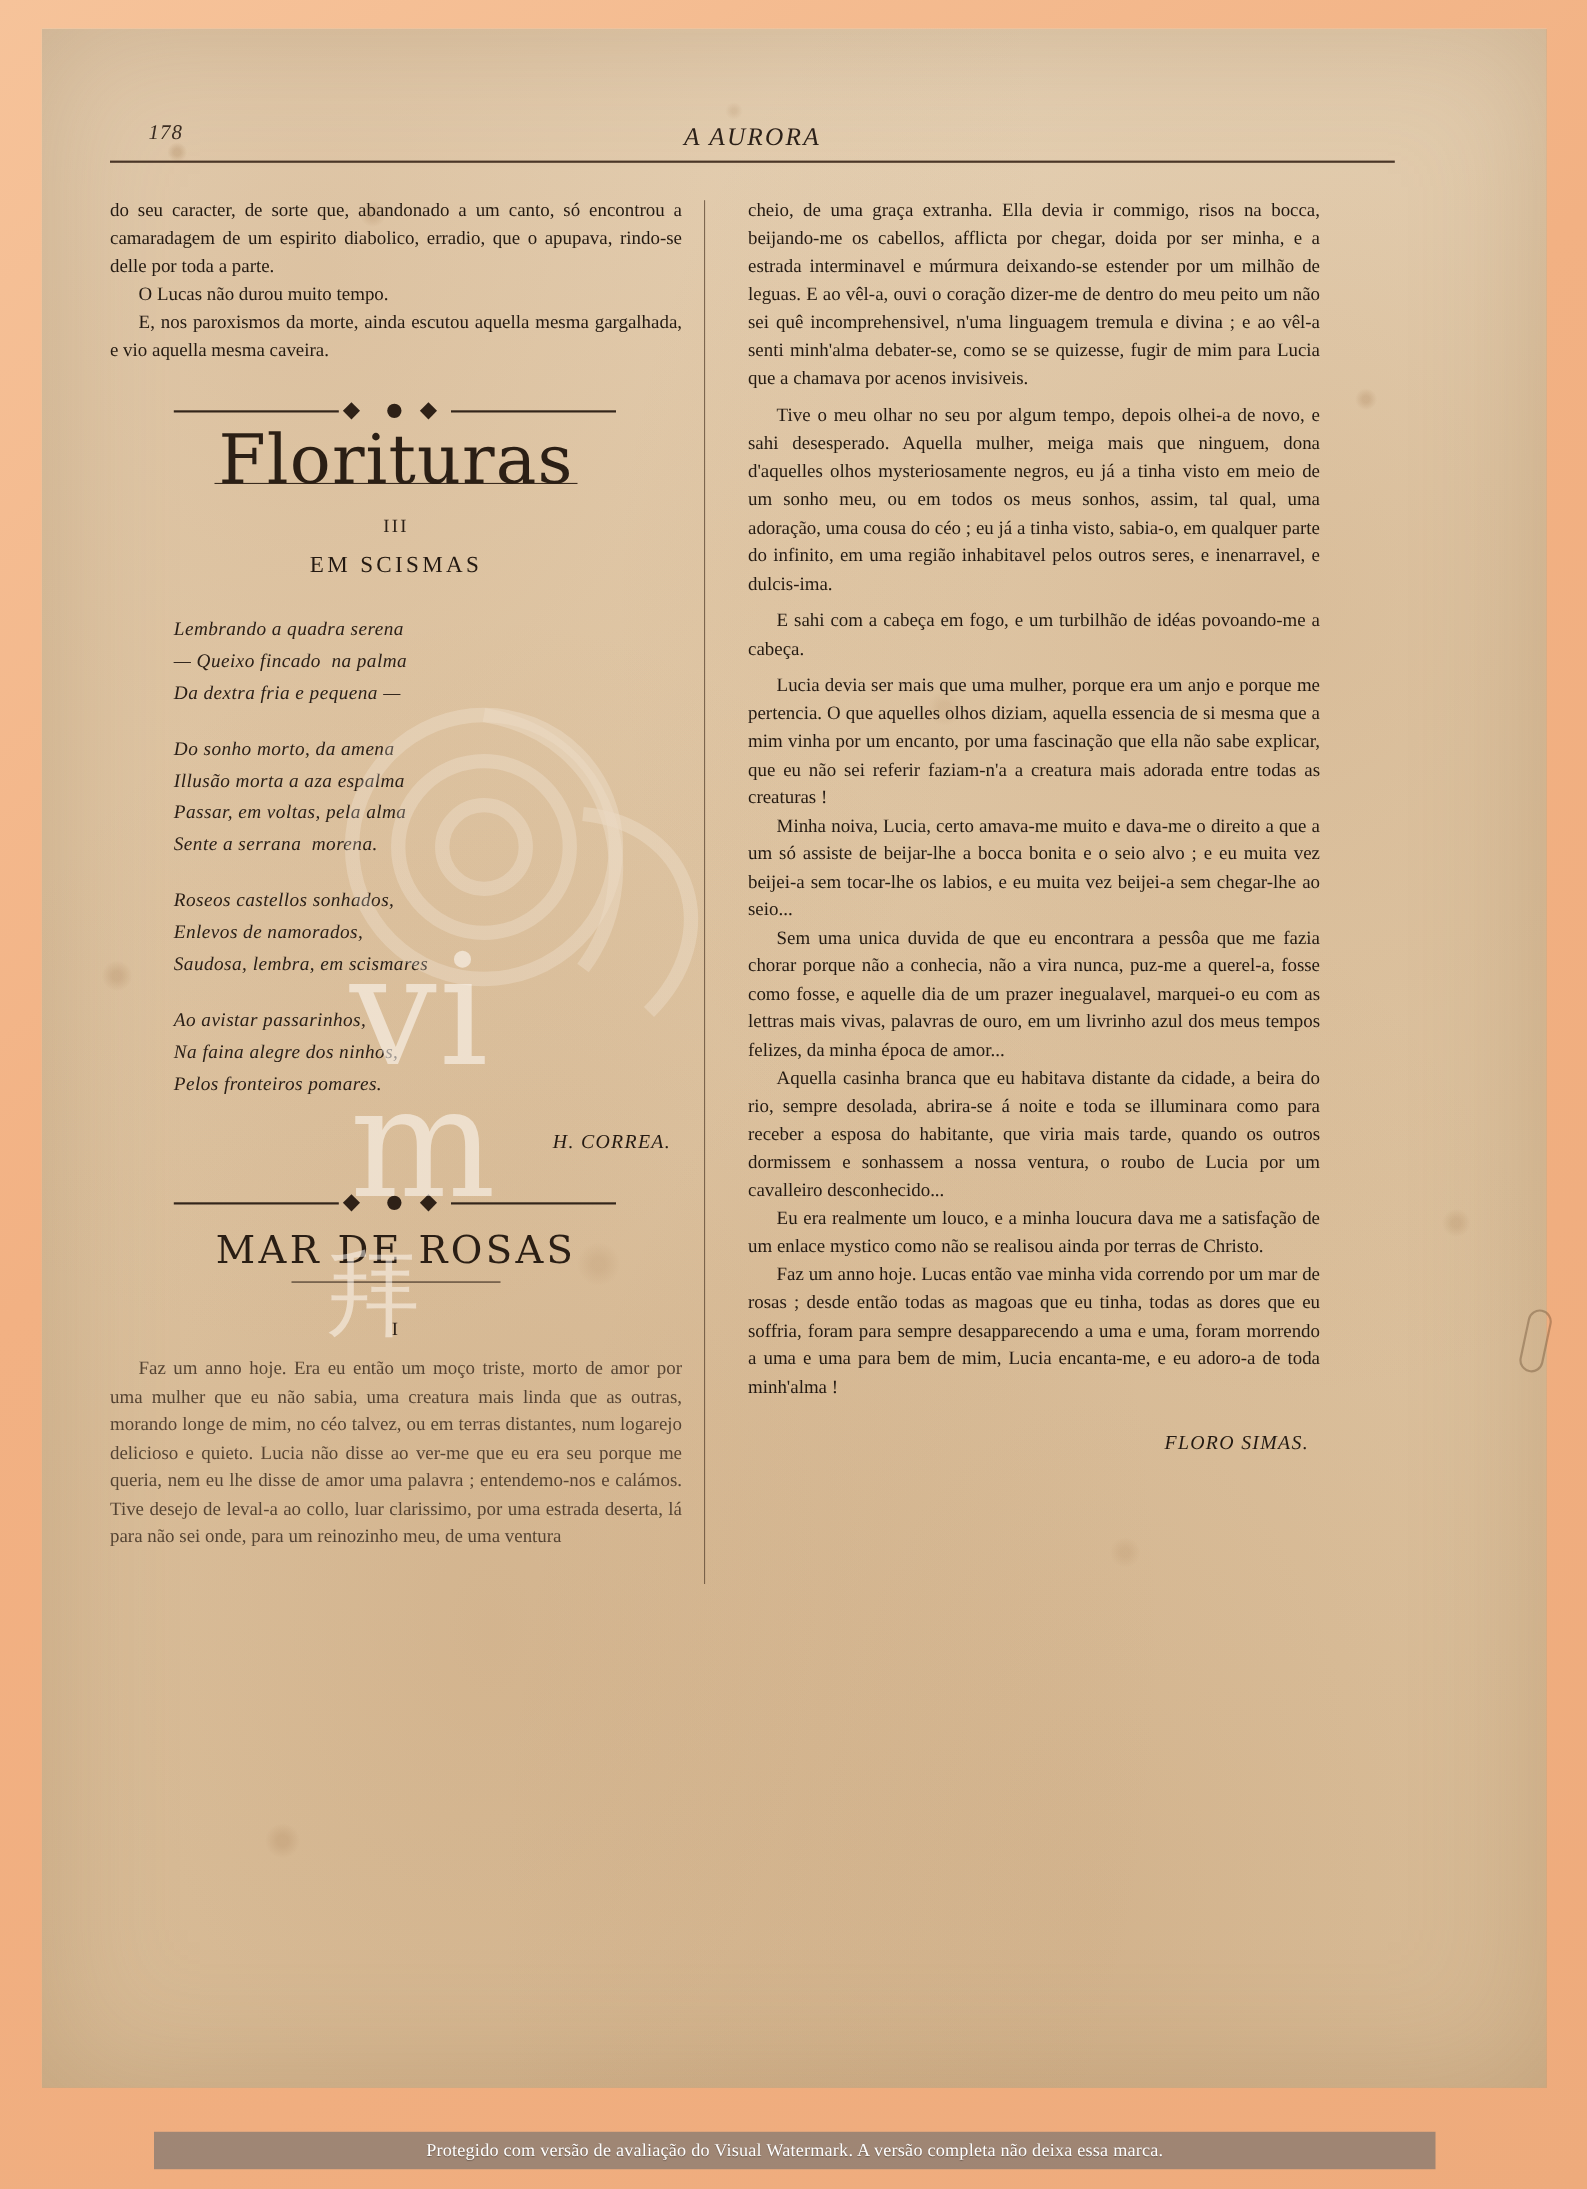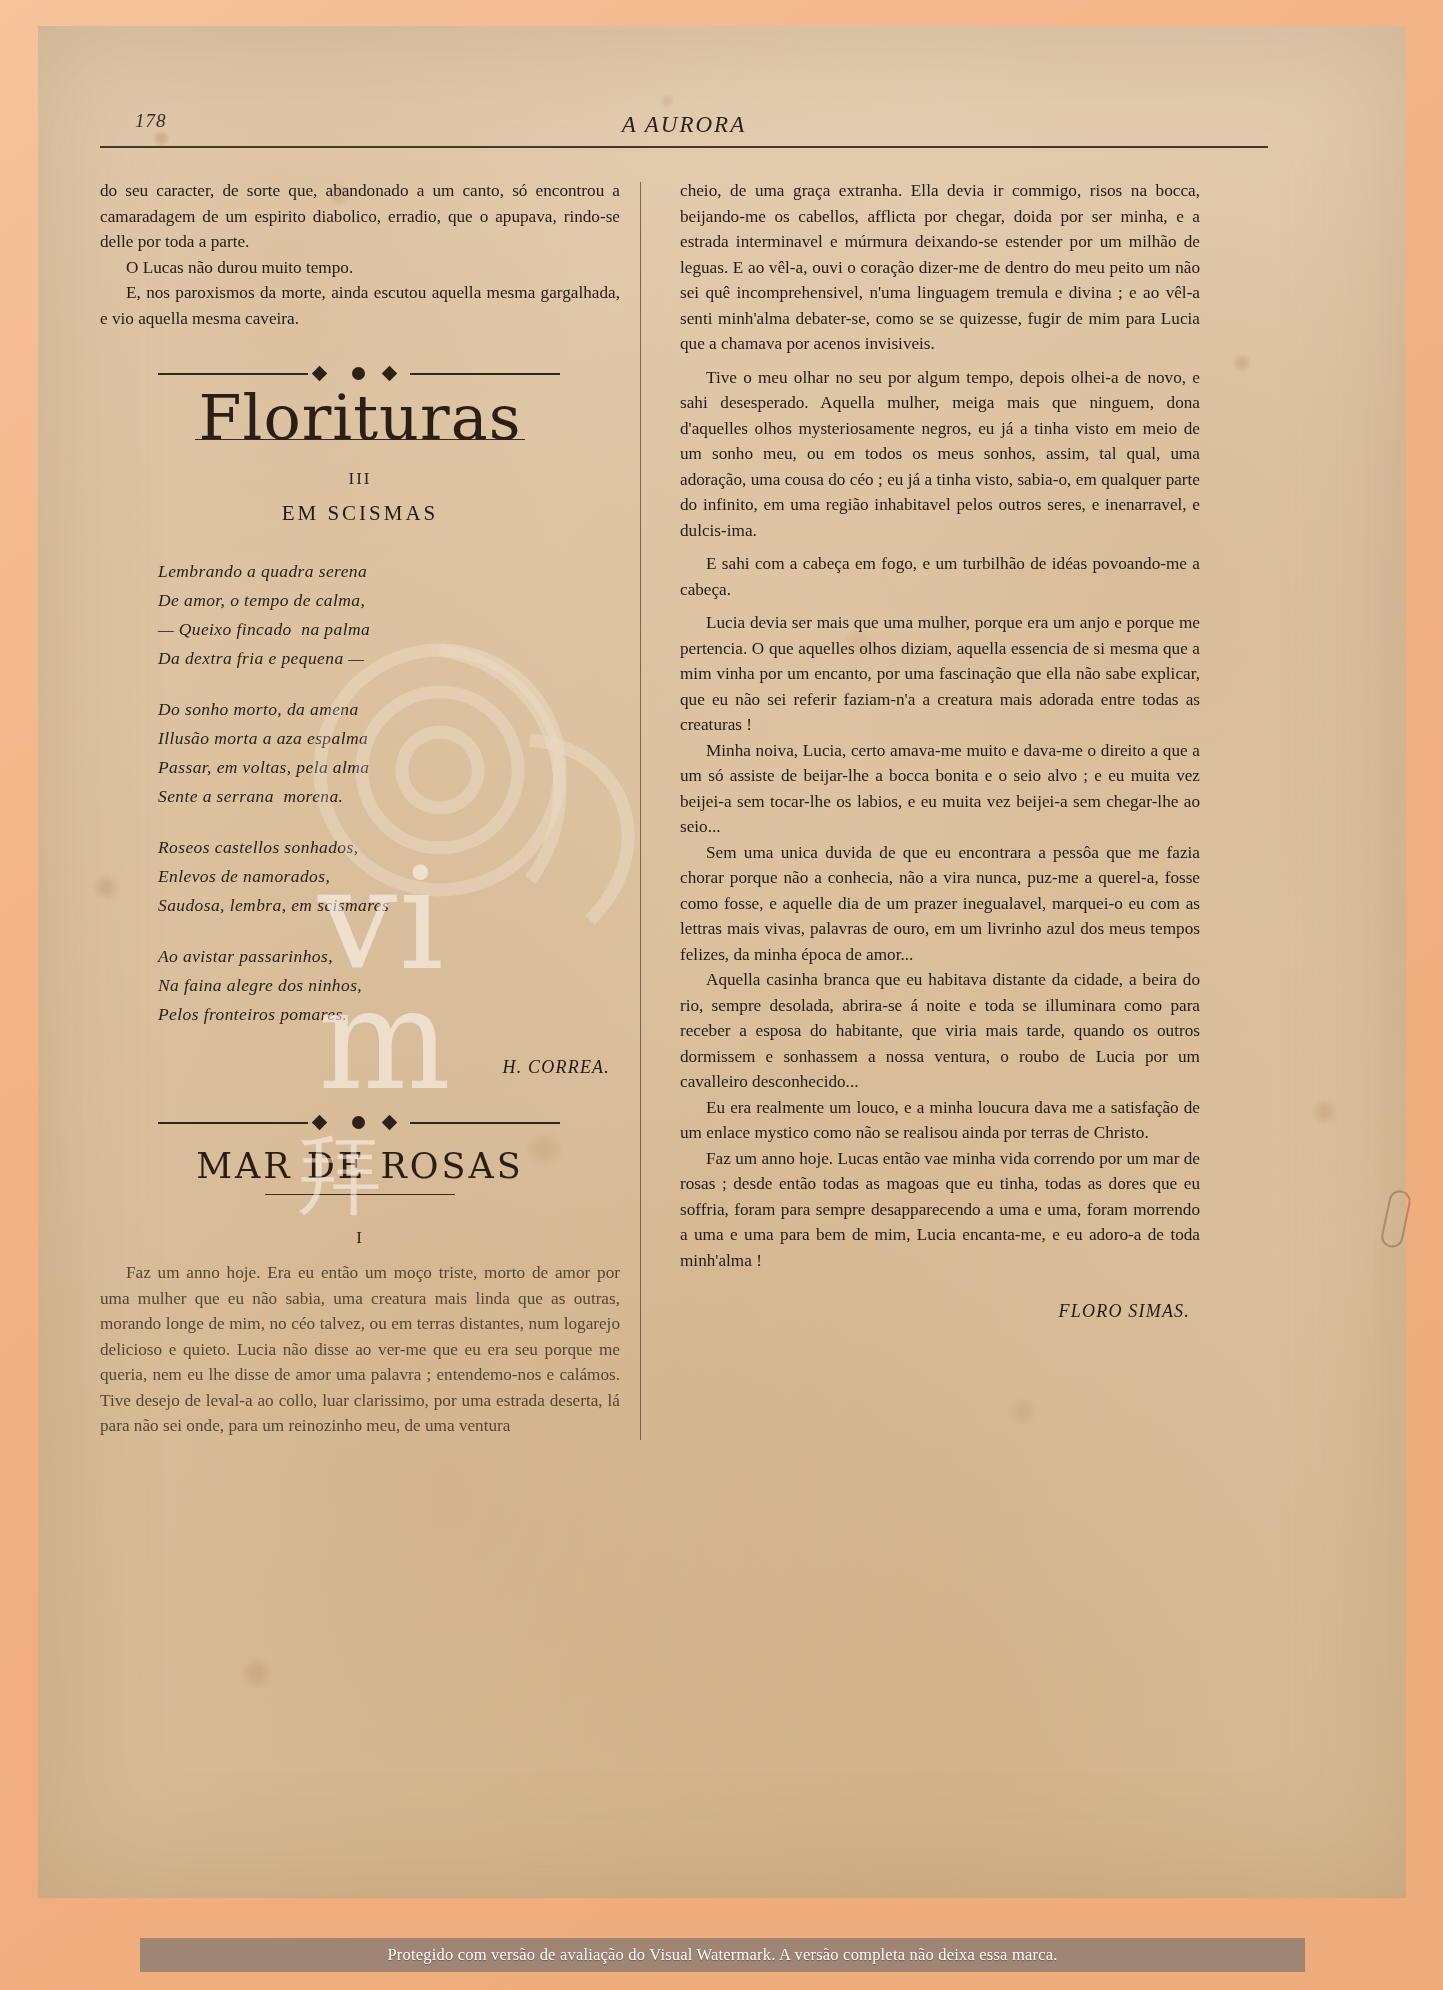--- a/index.html
+++ b/index.html
@@ -265,21 +265,20 @@
 
     <div class="title-florituras">Florituras</div>
     <div class="rule-under-title"></div>
 
     <div class="numeral">III</div>
     <div class="subtitle">EM SCISMAS</div>
 
     <div class="poem">
       <div class="stanza">
         <div class="line">Lembrando a quadra serena</div>
-        <div class="line">De amor, o tempo de calma,</div>
         <div class="line">— Queixo fincado  na palma</div>
         <div class="line">Da dextra fria e pequena —</div>
       </div>
       <div class="stanza">
         <div class="line">Do sonho morto, da amena</div>
         <div class="line">Illusão morta a aza espalma</div>
         <div class="line">Passar, em voltas, pela alma</div>
         <div class="line">Sente a serrana  morena.</div>
       </div>
       <div class="stanza">

